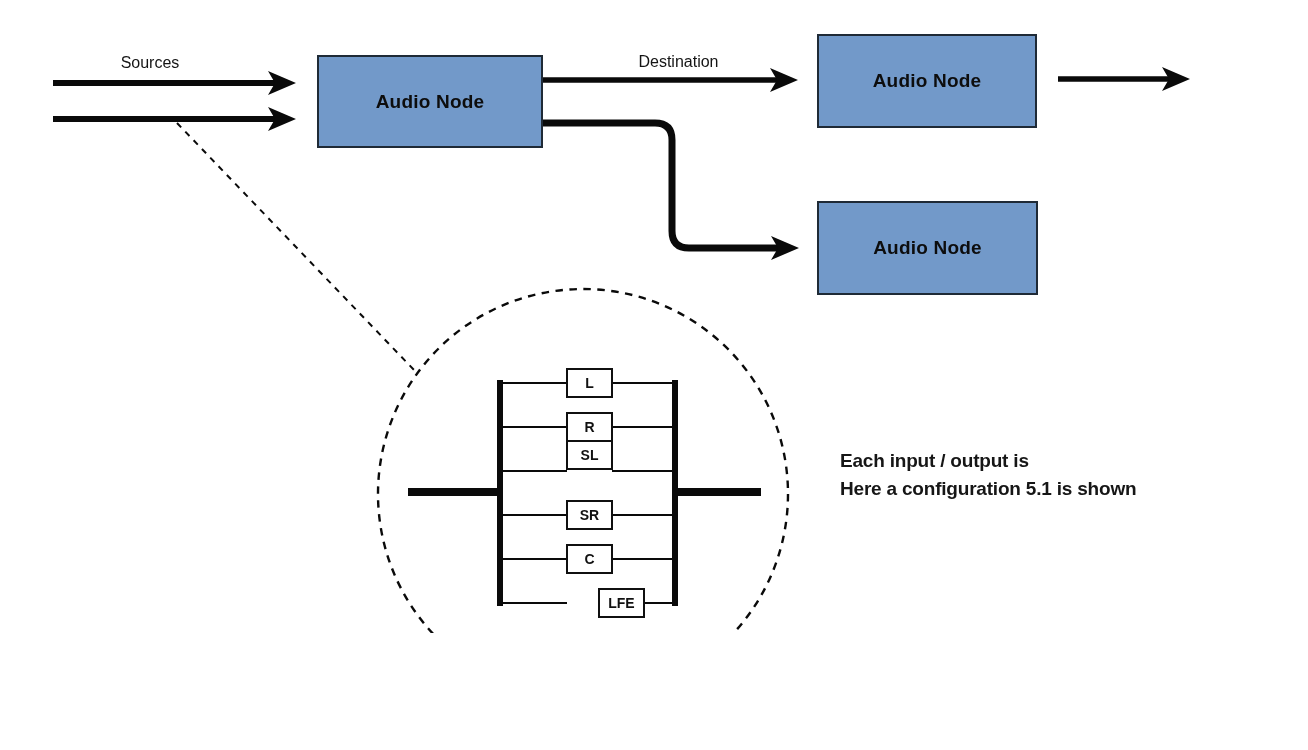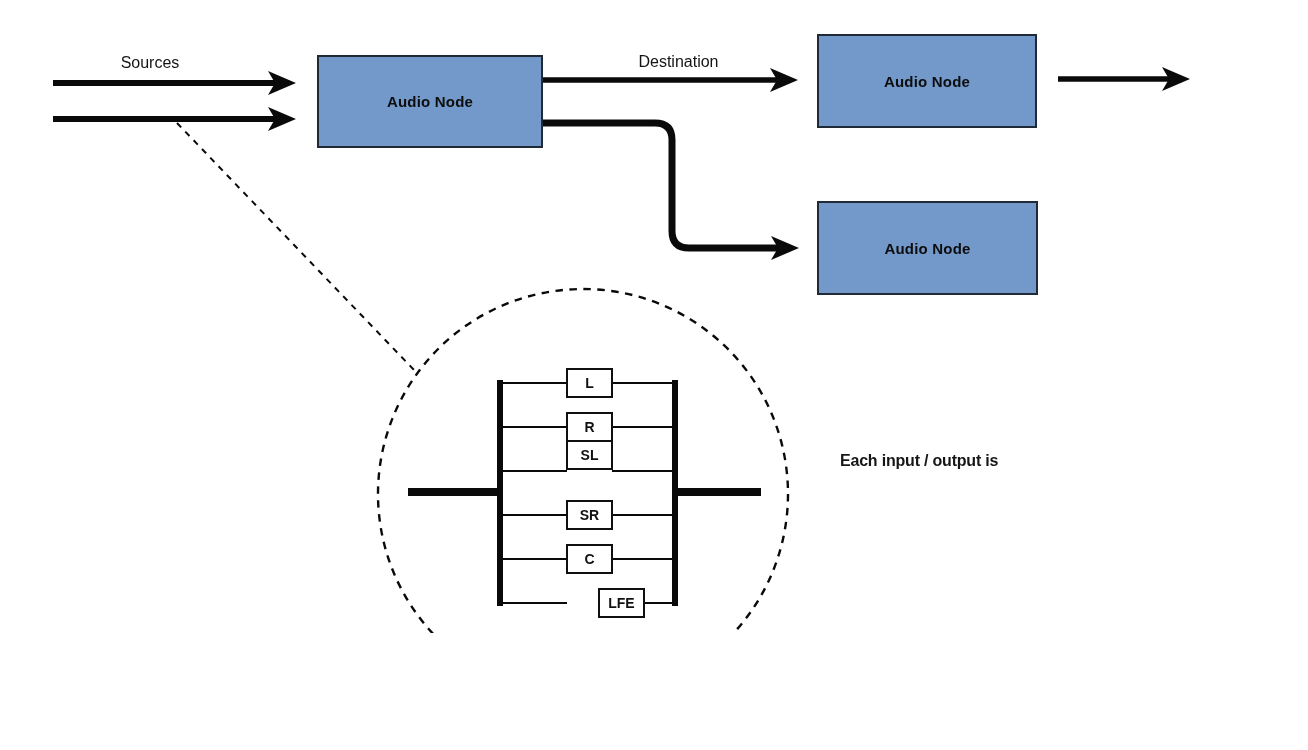--- a/index.html
+++ b/index.html
@@ -22,21 +22,21 @@
   .fillhead { fill: var(--line-color, #0a0a0a); stroke: none; }
 
   .audio-node {
     position: absolute;
     background: var(--node-fill, #7299C9);
     border: 2.5px solid var(--node-border, #1f2a36);
     display: flex;
     align-items: center;
     justify-content: center;
     font-weight: bold;
-    font-size: 15px;
+    font-size: 19px;
     color: #0d0d0d;
     letter-spacing: 0.2px;
   }
   .flow-label {
     position: absolute;
     font-size: 16px;
     color: #141414;
     text-align: center;
   }
   .channel-box {
@@ -49,21 +49,21 @@
     align-items: center;
     justify-content: center;
     font-size: 14px;
     font-weight: bold;
     color: #111111;
   }
   .annotation {
     position: absolute;
     left: 840px;
     top: 447px;
-    font-size: 16px;
+    font-size: 19px;
     font-weight: 600;
     line-height: 28px;
     color: #161616;
     letter-spacing: -0.2px;
     white-space: nowrap;
   }
 </style>
 </head>
 <body>
 
@@ -126,15 +126,16 @@
 
   <div class="channel-box" style="left:566px; top:368px;">L</div>
   <div class="channel-box" style="left:566px; top:412px;">R</div>
   <div class="channel-box" style="left:566px; top:440px;">SL</div>
   <div class="channel-box" style="left:566px; top:500px;text-align:center;">SR</div>
   <div class="channel-box" style="left:566px; top:544px;">C</div>
   <div class="channel-box" style="left:566px; top:588px;margin-left:32px;">LFE</div>
 
   <div class="annotation">
     <div>Each input / output is</div>
+    <div>Here a configuration 5.1 is shown</div>
   </div>
 
 </div>
 
 </body></html>

